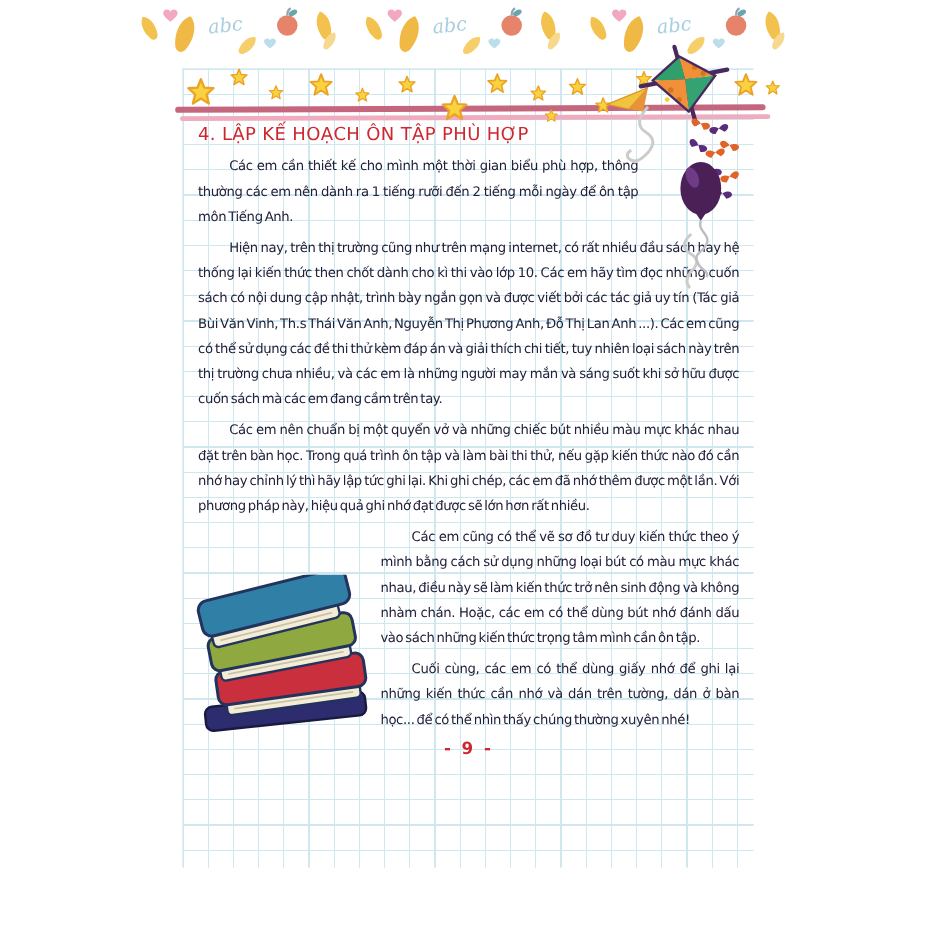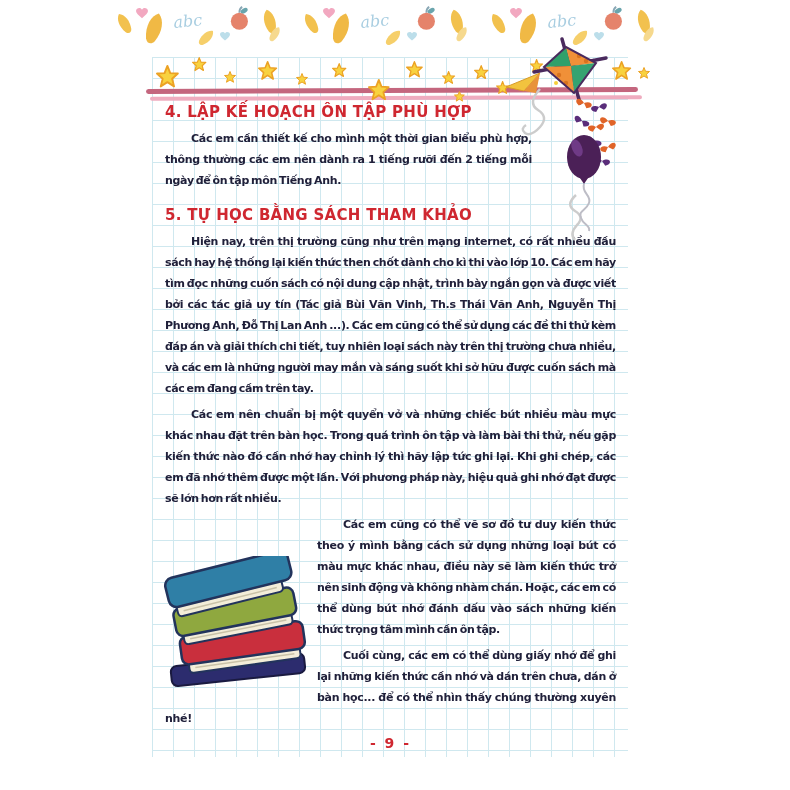--- a/index.html
+++ b/index.html
@@ -21,26 +21,26 @@
       repeating-linear-gradient(to bottom,#cfe8ef 0 1px,transparent 1px 21px),
       #ffffff;
   }
   .ornament-zone{position:absolute;left:0;top:0;width:100%;height:48px;pointer-events:none;}
   .pink-line-dark{position:absolute;top:31px;left:-6px;right:-10px;height:5px;background:#c4667e;border-radius:3px;transform:rotate(-.25deg);}
   .pink-line-light{position:absolute;top:39px;left:-2px;right:-14px;height:4px;background:#efacbf;border-radius:3px;transform:rotate(-.2deg);}
   .star-row{position:absolute;left:2px;top:0;width:100%;height:48px;overflow:visible;}
   .sky-decor{position:absolute;left:352px;top:-12px;width:160px;height:235px;overflow:visible;z-index:5;}
   
   .section-heading{
-    color:#cf2730;font-weight:bold;font-size:15px;letter-spacing:.3px;
+    color:#cf2730;font-weight:normal;font-size:15px;letter-spacing:.3px;
     margin:15px 0 7px 0;position:relative;z-index:2;
   }
   .section-heading.first{margin-top:0;}
   .body-par{
-    color:#20203a;font-weight:bold;font-size:11px;
+    color:#20203a;font-weight:normal;font-size:11px;
     letter-spacing:-.3px;word-spacing:-1.5px;line-height:21px;
     text-align:justify;text-indent:26px;margin:0 0 5px 0;position:relative;z-index:2;
   }
   .par-balloon-gap{margin-right:84px;}
   .wrap-zone{position:relative;z-index:2;}
   .books-float{float:left;width:150px;height:132px;margin:42px 8px 2px -6px;}
   .page-number{
     text-align:center;color:#cf2730;font-weight:bold;font-size:14px;
     letter-spacing:2px;margin-top:6px;position:relative;z-index:2;
   }
@@ -163,21 +163,20 @@
       <ellipse cx="80" cy="112" rx="17" ry="22" fill="#4b2057"></ellipse>
       <ellipse cx="73" cy="103" rx="5" ry="9" fill="#6f3a86" transform="rotate(-22 73 103)"></ellipse>
       <polygon points="76,133 84,133 80,139" fill="#4b2057"></polygon>
       <path d="M80,139 c-3,9 8,11 5,19 c-3,8 -11,7 -8,15 c2,7 10,7 8,13" stroke="#bdbdc6" stroke-width="2" fill="none"></path>
     </g>
   </svg>
 
   <h2 class="section-heading first">4. LẬP KẾ HOẠCH ÔN TẬP PHÙ HỢP</h2>
   <p class="body-par par-balloon-gap">Các em cần thiết kế cho mình một thời gian biểu phù hợp, thông thường các em nên dành ra 1 tiếng rưỡi đến 2 tiếng mỗi ngày để ôn tập môn Tiếng Anh.</p>
 
-  <h2 class="section-heading">5. TỰ HỌC BẰNG SÁCH THAM KHẢO</h2>
   <p class="body-par">Hiện nay, trên thị trường cũng như trên mạng internet, có rất nhiều đầu sách hay hệ thống lại kiến thức then chốt dành cho kì thi vào lớp 10. Các em hãy tìm đọc những cuốn sách có nội dung cập nhật, trình bày ngắn gọn và được viết bởi các tác giả uy tín (Tác giả Bùi Văn Vinh, Th.s Thái Văn Anh, Nguyễn Thị Phương Anh, Đỗ Thị Lan Anh ...). Các em cũng có thể sử dụng các đề thi thử kèm đáp án và giải thích chi tiết, tuy nhiên loại sách này trên thị trường chưa nhiều, và các em là những người may mắn và sáng suốt khi sở hữu được cuốn sách mà các em đang cầm trên tay.</p>
 
   <p class="body-par">Các em nên chuẩn bị một quyển vở và những chiếc bút nhiều màu mực khác nhau đặt trên bàn học. Trong quá trình ôn tập và làm bài thi thử, nếu gặp kiến thức nào đó cần nhớ hay chỉnh lý thì hãy lập tức ghi lại. Khi ghi chép, các em đã nhớ thêm được một lần. Với phương pháp này, hiệu quả ghi nhớ đạt được sẽ lớn hơn rất nhiều.</p>
 
   <div class="wrap-zone">
     <svg class="books-float" viewBox="0 0 150 132">
 
       <g transform="rotate(-6 75 114)">
         <rect x="12" y="104" width="134" height="20" rx="6" fill="#2c2c6e" stroke="#1a1a40" stroke-width="2"></rect>
       </g>
@@ -197,17 +196,17 @@
       </g>
 
       <g transform="rotate(-14 70 30)">
         <rect x="14" y="32" width="108" height="16" rx="4" fill="#f3edd8" stroke="#22335c" stroke-width="2"></rect>
         <line x1="20" y1="38" x2="116" y2="38" stroke="#c9c2a8" stroke-width="1.5"></line>
         <line x1="20" y1="43" x2="116" y2="43" stroke="#c9c2a8" stroke-width="1.5"></line>
         <rect x="8" y="8" width="126" height="30" rx="8" fill="#2f7fa6" stroke="#22335c" stroke-width="2.5"></rect>
       </g>
     </svg>
     <p class="body-par">Các em cũng có thể vẽ sơ đồ tư duy kiến thức theo ý mình bằng cách sử dụng những loại bút có màu mực khác nhau, điều này sẽ làm kiến thức trở nên sinh động và không nhàm chán. Hoặc, các em có thể dùng bút nhớ đánh dấu vào sách những kiến thức trọng tâm mình cần ôn tập.</p>
-    <p class="body-par">Cuối cùng, các em có thể dùng giấy nhớ để ghi lại những kiến thức cần nhớ và dán trên chưa, dán ở bàn học... để có thể nhìn thấy chúng thường xuyên nhé!</p>
+    <p class="body-par">Cuối cùng, các em có thể dùng giấy nhớ để ghi lại những kiến thức cần nhớ và dán trên tường, dán ở bàn học... để có thể nhìn thấy chúng thường xuyên nhé!</p>
   </div>
 
   <div class="page-number">- 9 -</div>
 </div>
 
 </body></html>

